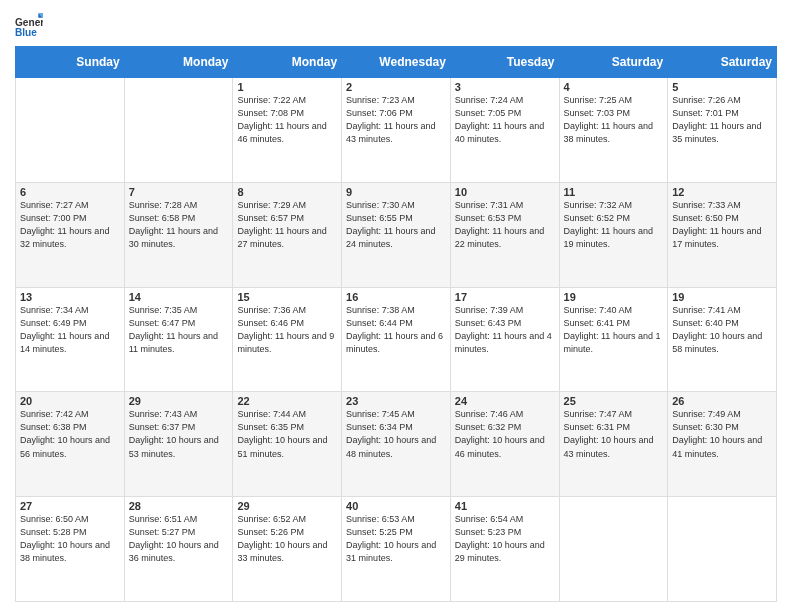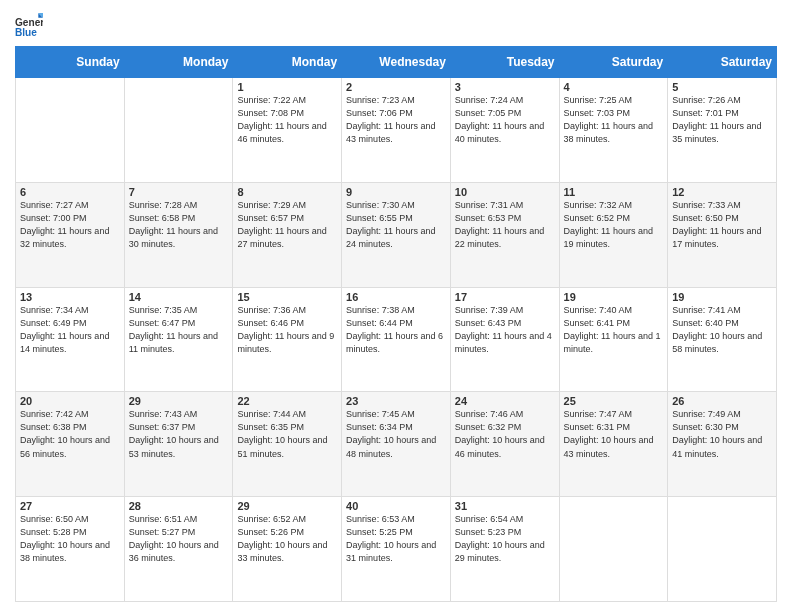--- a/index.html
+++ b/index.html
@@ -244,21 +244,21 @@
           </td>
           <td>
             <span class="day-num">29</span>
             <div class="day-info">Sunrise: 6:52 AM<br>Sunset: 5:26 PM<br>Daylight: 10 hours and 33 minutes.</div>
           </td>
           <td>
             <span class="day-num">40</span>
             <div class="day-info">Sunrise: 6:53 AM<br>Sunset: 5:25 PM<br>Daylight: 10 hours and 31 minutes.</div>
           </td>
           <td>
-            <span class="day-num">31</span>
+            <span class="day-num">41</span>
             <div class="day-info">Sunrise: 6:54 AM<br>Sunset: 5:23 PM<br>Daylight: 10 hours and 29 minutes.</div>
           </td>
           <td class="empty-cell"></td>
           <td class="empty-cell"></td>
         </tr>
       </tbody>
   </table>
 </div>
 
 </body></html>

